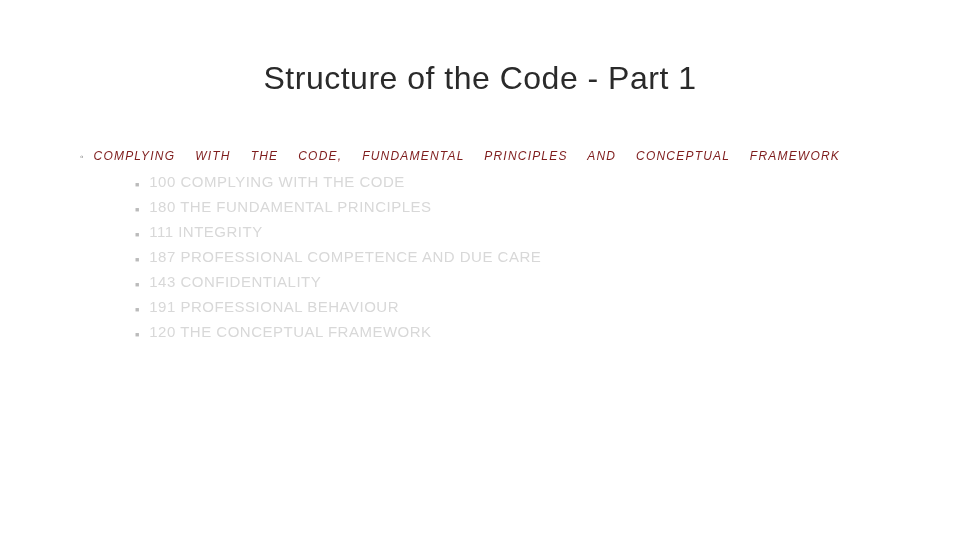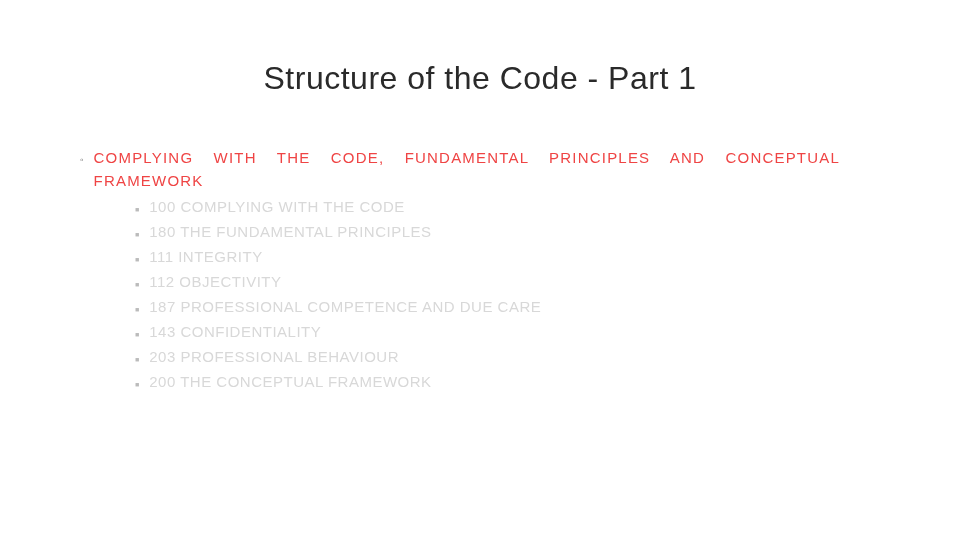--- a/index.html
+++ b/index.html
@@ -36,27 +36,28 @@
     margin-bottom: 6px;
   }
   .circle-bullet {
     font-size: 10px;
     color: #5a5a5a;
     margin-right: 10px;
     flex-shrink: 0;
     line-height: 20px;
   }
   .top-text {
-    color: #ef4444;
-    font-size: 15px;
+    color: #7f1d1d;
+    font-size: 12px;
     letter-spacing: 1.2px;
     text-align: justify;
     text-align-last: justify;
     line-height: 1.5;
     flex: 1;
+    font-style: italic;
   }
   .sub-list {
     margin-top: 6px;
     padding-left: 55px;
     text-align: center;
   }
   .sub-item {
     display: flex;
     align-items: baseline;
     margin-bottom: 4px;
@@ -94,33 +95,29 @@
       <div class="sub-item">
         <span class="square-bullet">■</span>
         <span class="sub-text">180 THE FUNDAMENTAL PRINCIPLES</span>
       </div>
       <div class="sub-item">
         <span class="square-bullet">■</span>
         <span class="sub-text">111 INTEGRITY</span>
       </div>
       <div class="sub-item">
         <span class="square-bullet">■</span>
-        <span class="sub-text">112 OBJECTIVITY</span>
-      </div>
-      <div class="sub-item">
-        <span class="square-bullet">■</span>
         <span class="sub-text">187 PROFESSIONAL COMPETENCE AND DUE CARE</span>
       </div>
       <div class="sub-item">
         <span class="square-bullet">■</span>
         <span class="sub-text">143 CONFIDENTIALITY</span>
       </div>
       <div class="sub-item">
         <span class="square-bullet">■</span>
-        <span class="sub-text">203 PROFESSIONAL BEHAVIOUR</span>
+        <span class="sub-text">191 PROFESSIONAL BEHAVIOUR</span>
       </div>
       <div class="sub-item">
         <span class="square-bullet">■</span>
-        <span class="sub-text">200 THE CONCEPTUAL FRAMEWORK</span>
+        <span class="sub-text">120 THE CONCEPTUAL FRAMEWORK</span>
       </div>
     </div>
   </div>
 </div>
 
 </body></html>

